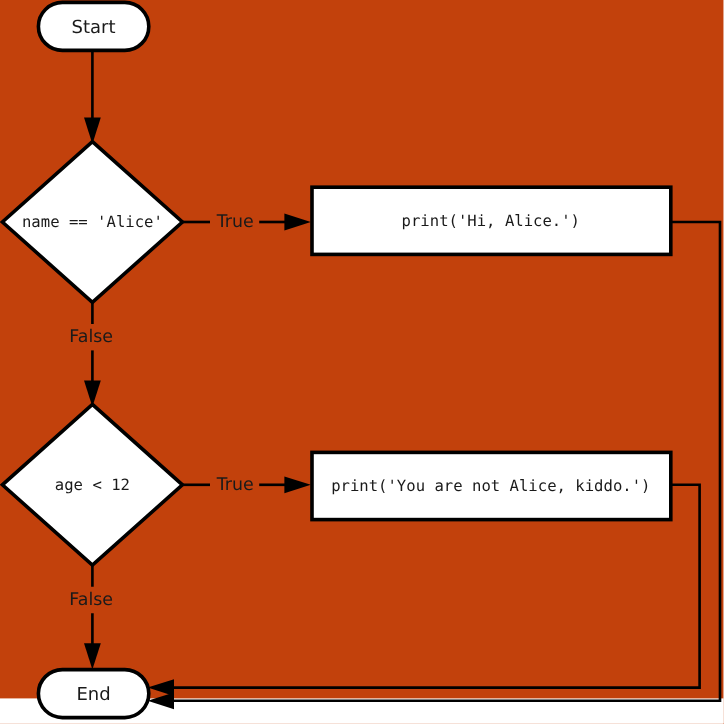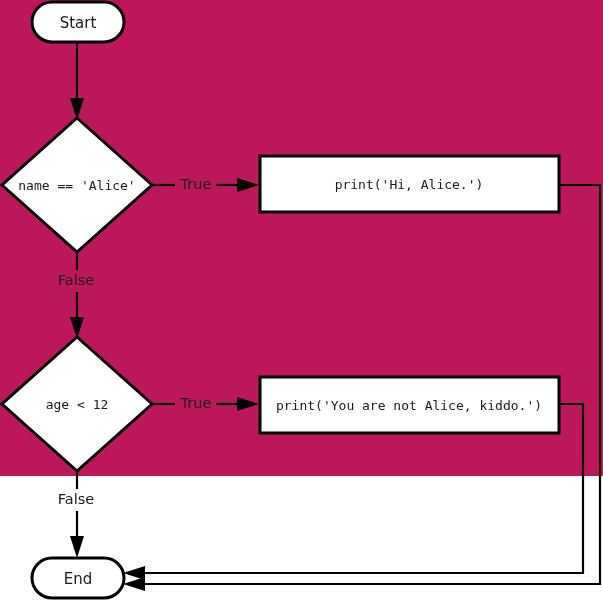--- a/index.html
+++ b/index.html
@@ -10,22 +10,22 @@
   }
   body {
     width: 603px;
     height: 603px;
     font-family: "Liberation Sans", sans-serif;
     overflow: hidden;
   }
   #flow-root {
     position: relative;
     width: 603px;
-    height: 476px;
-    background: #be185d;
+    height: 582px;
+    background: #c2410c;
   }
   svg.flow-canvas {
     display: block;
     width: 603px;
     height: 603px;
   }
   .node-outline {
     fill: #ffffff;
     stroke: #000000;
     stroke-width: 3;

